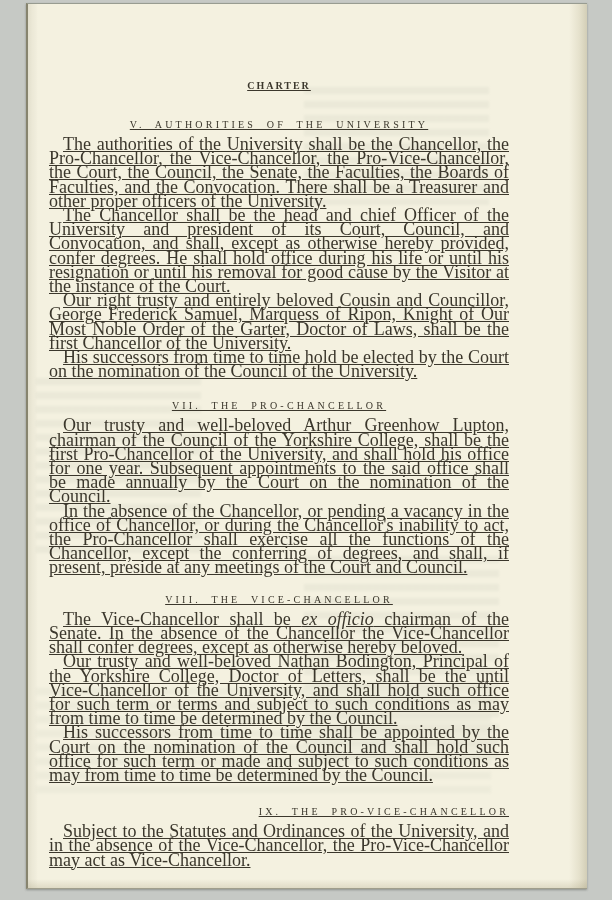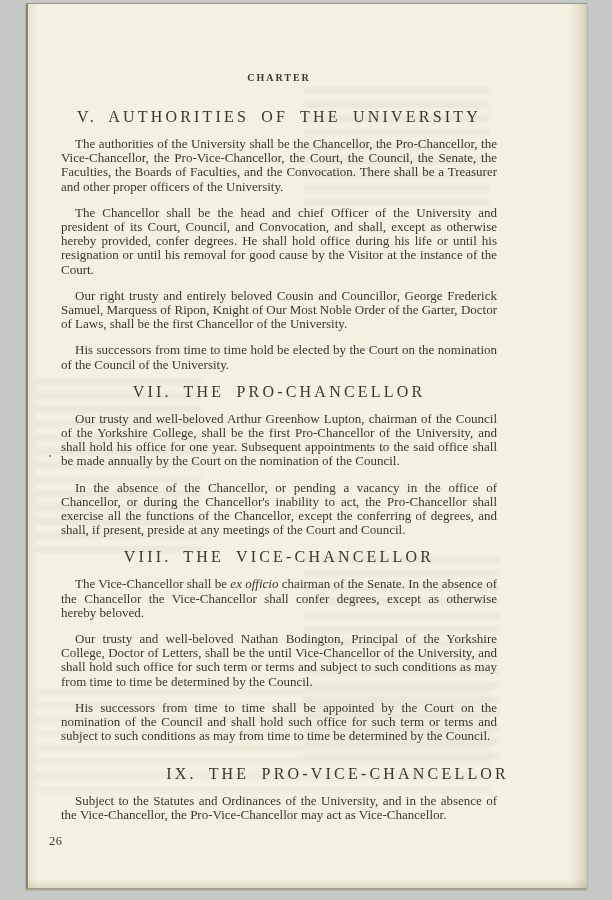--- a/index.html
+++ b/index.html
@@ -33,39 +33,40 @@
     filter: blur(1.6px); opacity: 0.55;
   }
   .g1 { left: 304px; top: 87px;  width: 185px; height: 118px; }
   .g2 { left: 36px;  top: 378px; width: 165px; height: 182px; }
   .g3 { left: 304px; top: 556px; width: 195px; height: 205px; }
   .g4 { left: 36px;  top: 688px; width: 455px; height: 112px; opacity: 0.4; }
   .speck { position: absolute; left: 49px; top: 455px; width: 2px; height: 2px;
            border-radius: 50%; background: rgba(60,55,45,0.55); }
   
   .content {
-    position: absolute; left: 49px; top: 71px; width: 460px;
+    position: absolute; left: 49px; top: 79px; width: 460px;
     color: #3b372c;
+    text-decoration: underline;
   }
   .running-head {
     font-size: 10px; line-height: 14px; font-weight: bold;
     letter-spacing: 2px; text-align: center; margin: 0 0 24px 0;
   }
   .section-heading {
-    font-size: 16px; line-height: 16px; font-weight: 400;
+    font-size: 10px; line-height: 16px; font-weight: 400;
     letter-spacing: 3.2px; word-spacing: 5px;
     text-align: center; white-space: nowrap;
     margin: 0 0 4px 0;
   }
   #section-vi   .section-heading { margin-top: 14px; }
-  #section-vii  .section-heading { }
-  #section-viii .section-heading { }
+  #section-vii  .section-heading { margin-top: 20px; }
+  #section-viii .section-heading { margin-top: 17px; }
   #section-ix   .section-heading { margin-top: 22px; text-align: right; }
   p.body {
-    font-size: 13px; line-height: 14.2px; margin: 12px;
+    font-size: 18px; line-height: 14.2px; margin: 0;
     text-align: justify; text-indent: 14px;
   }
   p.body em { font-style: italic; }
   .page-number {
     font-size: 12.5px; line-height: 14px; margin-top: 8px; letter-spacing: 0.5px;
   }
 </style>
 </head>
 <body>
 
@@ -97,25 +98,24 @@
   <div class="section" id="section-vii">
     <div class="section-heading">VII. THE PRO-CHANCELLOR</div>
     <p class="body">Our trusty and well-beloved Arthur Greenhow Lupton, chairman of the Council of the Yorkshire College, shall be the first Pro-Chancellor of the University, and shall hold his office for one year. Subsequent appointments to the said office shall be made annually by the Court on the nomination of the Council.</p>
     <p class="body">In the absence of the Chancellor, or pending a vacancy in the office of Chancellor, or during the Chancellor's inability to act, the Pro-Chancellor shall exercise all the functions of the Chancellor, except the conferring of degrees, and shall, if present, preside at any meetings of the Court and Council.</p>
   </div>
 
   <div class="section" id="section-viii">
     <div class="section-heading">VIII. THE VICE-CHANCELLOR</div>
     <p class="body"><span>The Vice-Chancellor shall be </span><em>ex officio</em><span> chairman of the Senate. In the absence of the Chancellor the Vice-Chancellor shall confer degrees, except as otherwise hereby beloved.</span></p>
     <p class="body">Our trusty and well-beloved Nathan Bodington, Principal of the Yorkshire College, Doctor of Letters, shall be the until Vice-Chancellor of the University, and shall hold such office for such term or terms and subject to such conditions as may from time to time be determined by the Council.</p>
-    <p class="body">His successors from time to time shall be appointed by the Court on the nomination of the Council and shall hold such office for such term or terms and subject to such conditions as may from time to time be determined by the Council.</p>
+    <p class="body">His successors from time to time shall be appointed by the Court on the nomination of the Council and shall hold such office for such term or made and subject to such conditions as may from time to time be determined by the Council.</p>
   </div>
 
   <div class="section" id="section-ix">
     <div class="section-heading">IX. THE PRO-VICE-CHANCELLOR</div>
     <p class="body">Subject to the Statutes and Ordinances of the University, and in the absence of the Vice-Chancellor, the Pro-Vice-Chancellor may act as Vice-Chancellor.</p>
   </div>
 
-  <div class="page-number">26</div>
 
 </div>
 
 <div class="speck"></div>
 
 </body></html>

